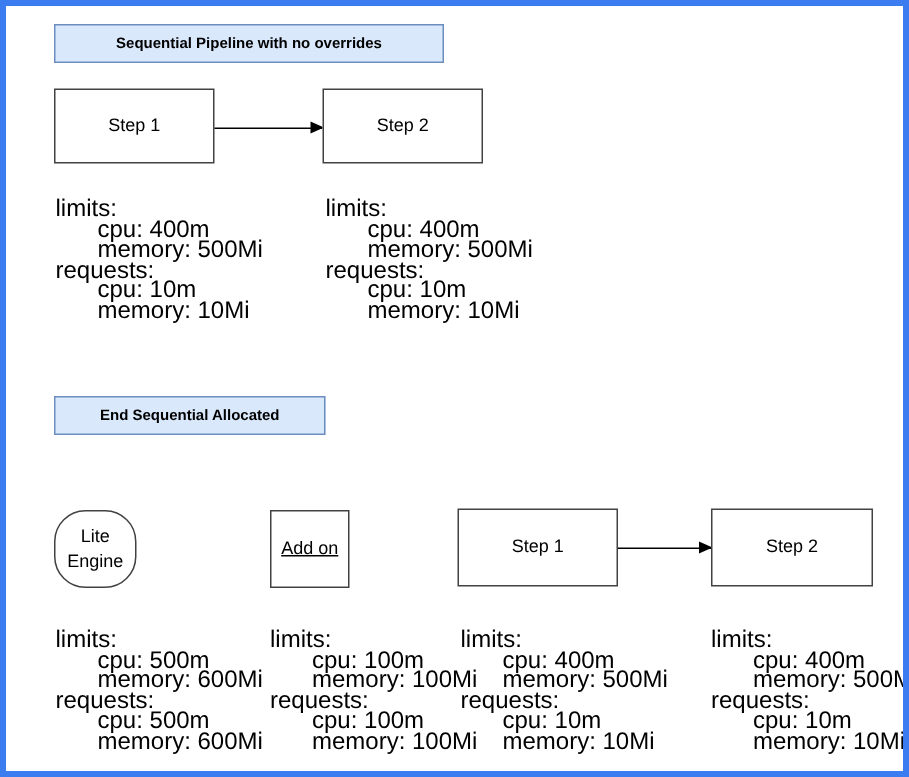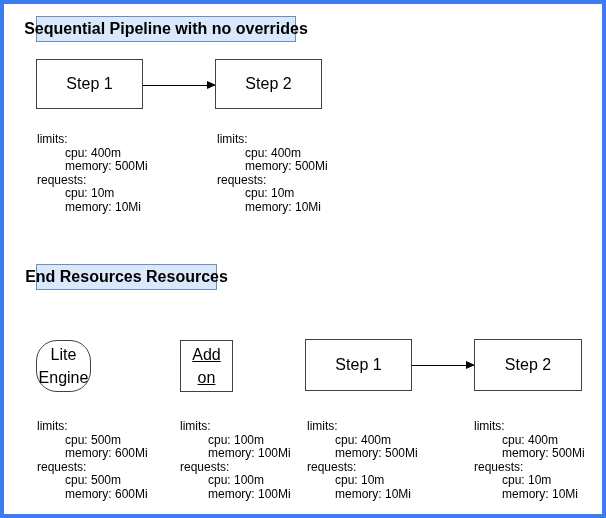--- a/index.html
+++ b/index.html
@@ -16,34 +16,34 @@
     border: 4px solid #3b7df0;
     background: #ffffff;
     overflow: hidden;
   }
   .titlebox {
     position: absolute;
     box-sizing: border-box;
     background: #dae8fc;
     border: 1px solid #6c8ebf;
     color: #000000;
-    font-size: 16px;
+    font-size: 10px;
     font-weight: bold;
     display: flex;
     align-items: center;
     justify-content: center;
     white-space: nowrap;
   }
   .node {
     position: absolute;
     box-sizing: border-box;
     background: #ffffff;
     border: 1px solid #424242;
     color: #000000;
-    font-size: 16px;
+    font-size: 12px;
     line-height: 1.45;
     display: flex;
     align-items: center;
     justify-content: center;
     text-align: center;
   }
   .node .lbl { padding: 0 4px; }
   .arrow {
     position: absolute;
     height: 0;
@@ -56,21 +56,21 @@
     top: -5px;
     width: 0;
     height: 0;
     border-left: 9px solid #000000;
     border-top: 4.5px solid transparent;
     border-bottom: 4.5px solid transparent;
   }
   .res {
     position: absolute;
     color: #000000;
-    font-size: 12px;
+    font-size: 16px;
     line-height: 13.5px;
     white-space: nowrap;
   }
   .res .indent { padding-left: 28px; }
 </style>
 </head>
 <body>
 
 <div class="canvas">
 
@@ -97,21 +97,21 @@
 
   <div class="res" style="left:213px; top:129px;">
     <div>limits:</div>
     <div class="indent">cpu: 400m</div>
     <div class="indent">memory: 500Mi</div>
     <div>requests:</div>
     <div class="indent">cpu: 10m</div>
     <div class="indent">memory: 10Mi</div>
   </div>
 
-  <div class="titlebox" style="left:32px; top:260px; width:181px; height:26px;">End Resources Resources</div>
+  <div class="titlebox" style="left:32px; top:260px; width:181px; height:26px;">End Sequential Allocated</div>
 
   <div class="node" style="left:32px; top:336px; width:55px; height:52px;border-radius:21px;">
     <span class="lbl">Lite Engine</span>
   </div>
 
   <div class="node" style="left:176px; top:336px; width:53px; height:52px;text-decoration:underline;">
     <span class="lbl">Add on</span>
   </div>
 
   <div class="node" style="left:301px; top:335px; width:107px; height:52px;">

